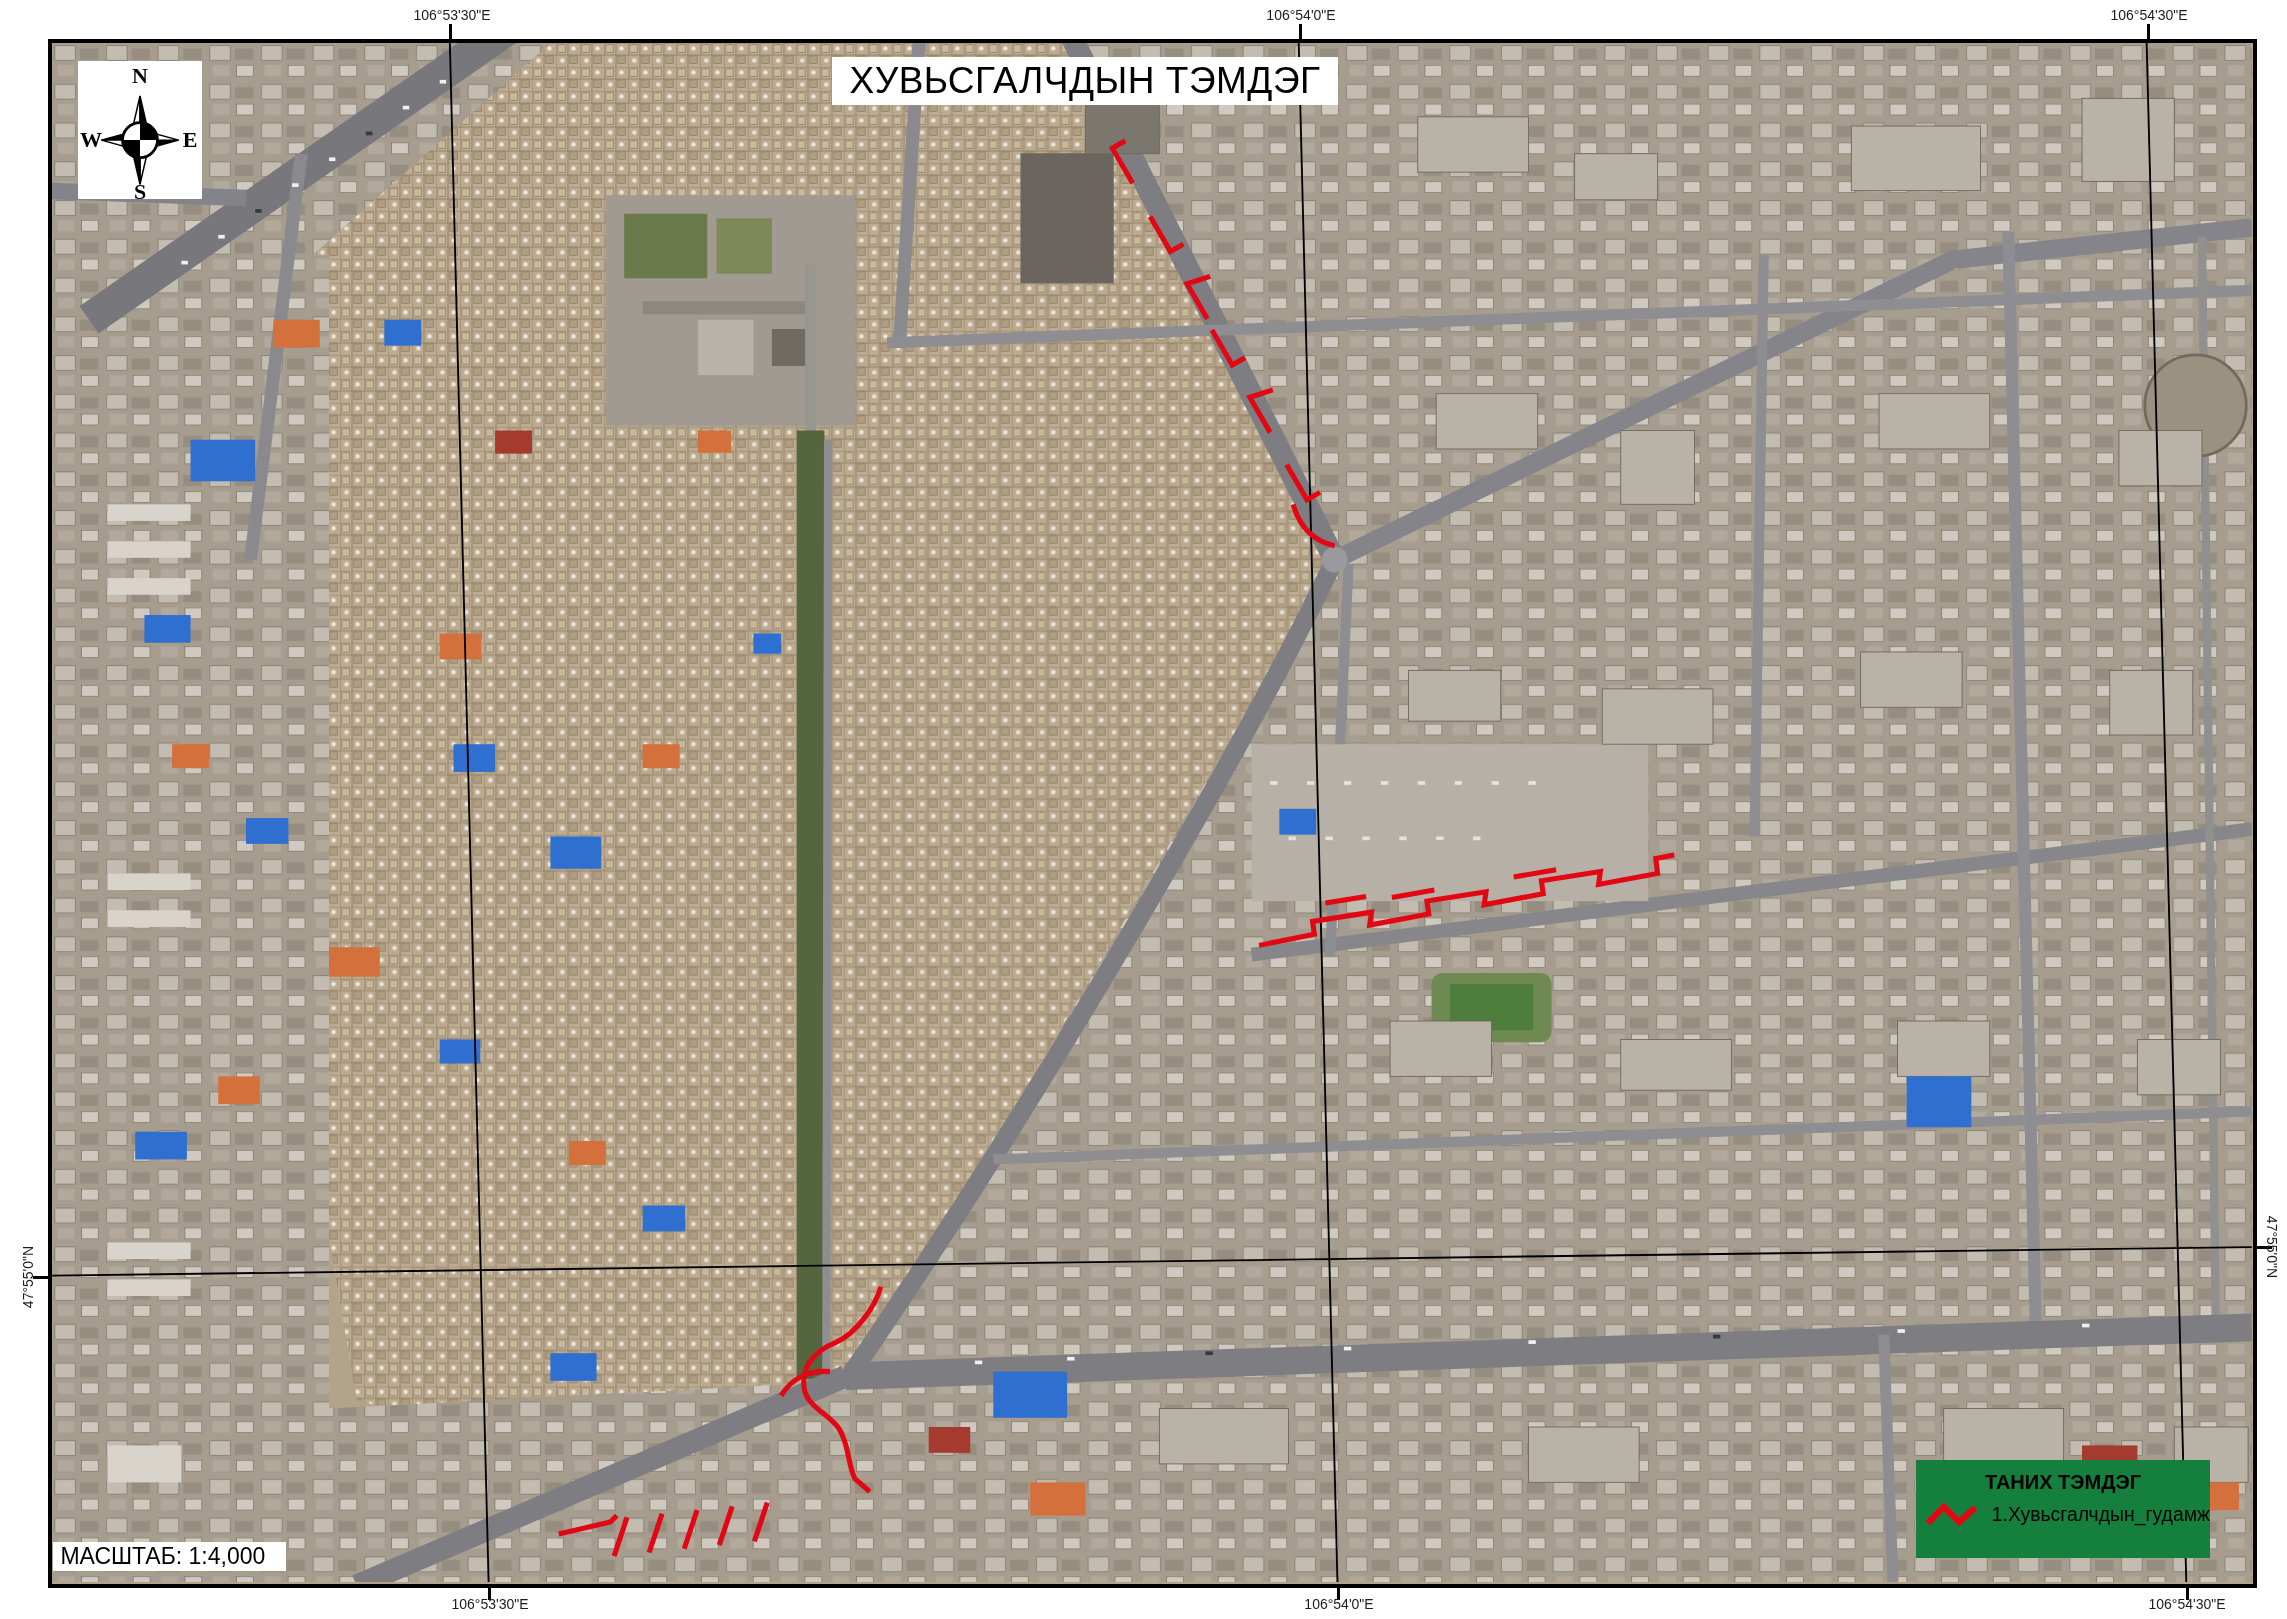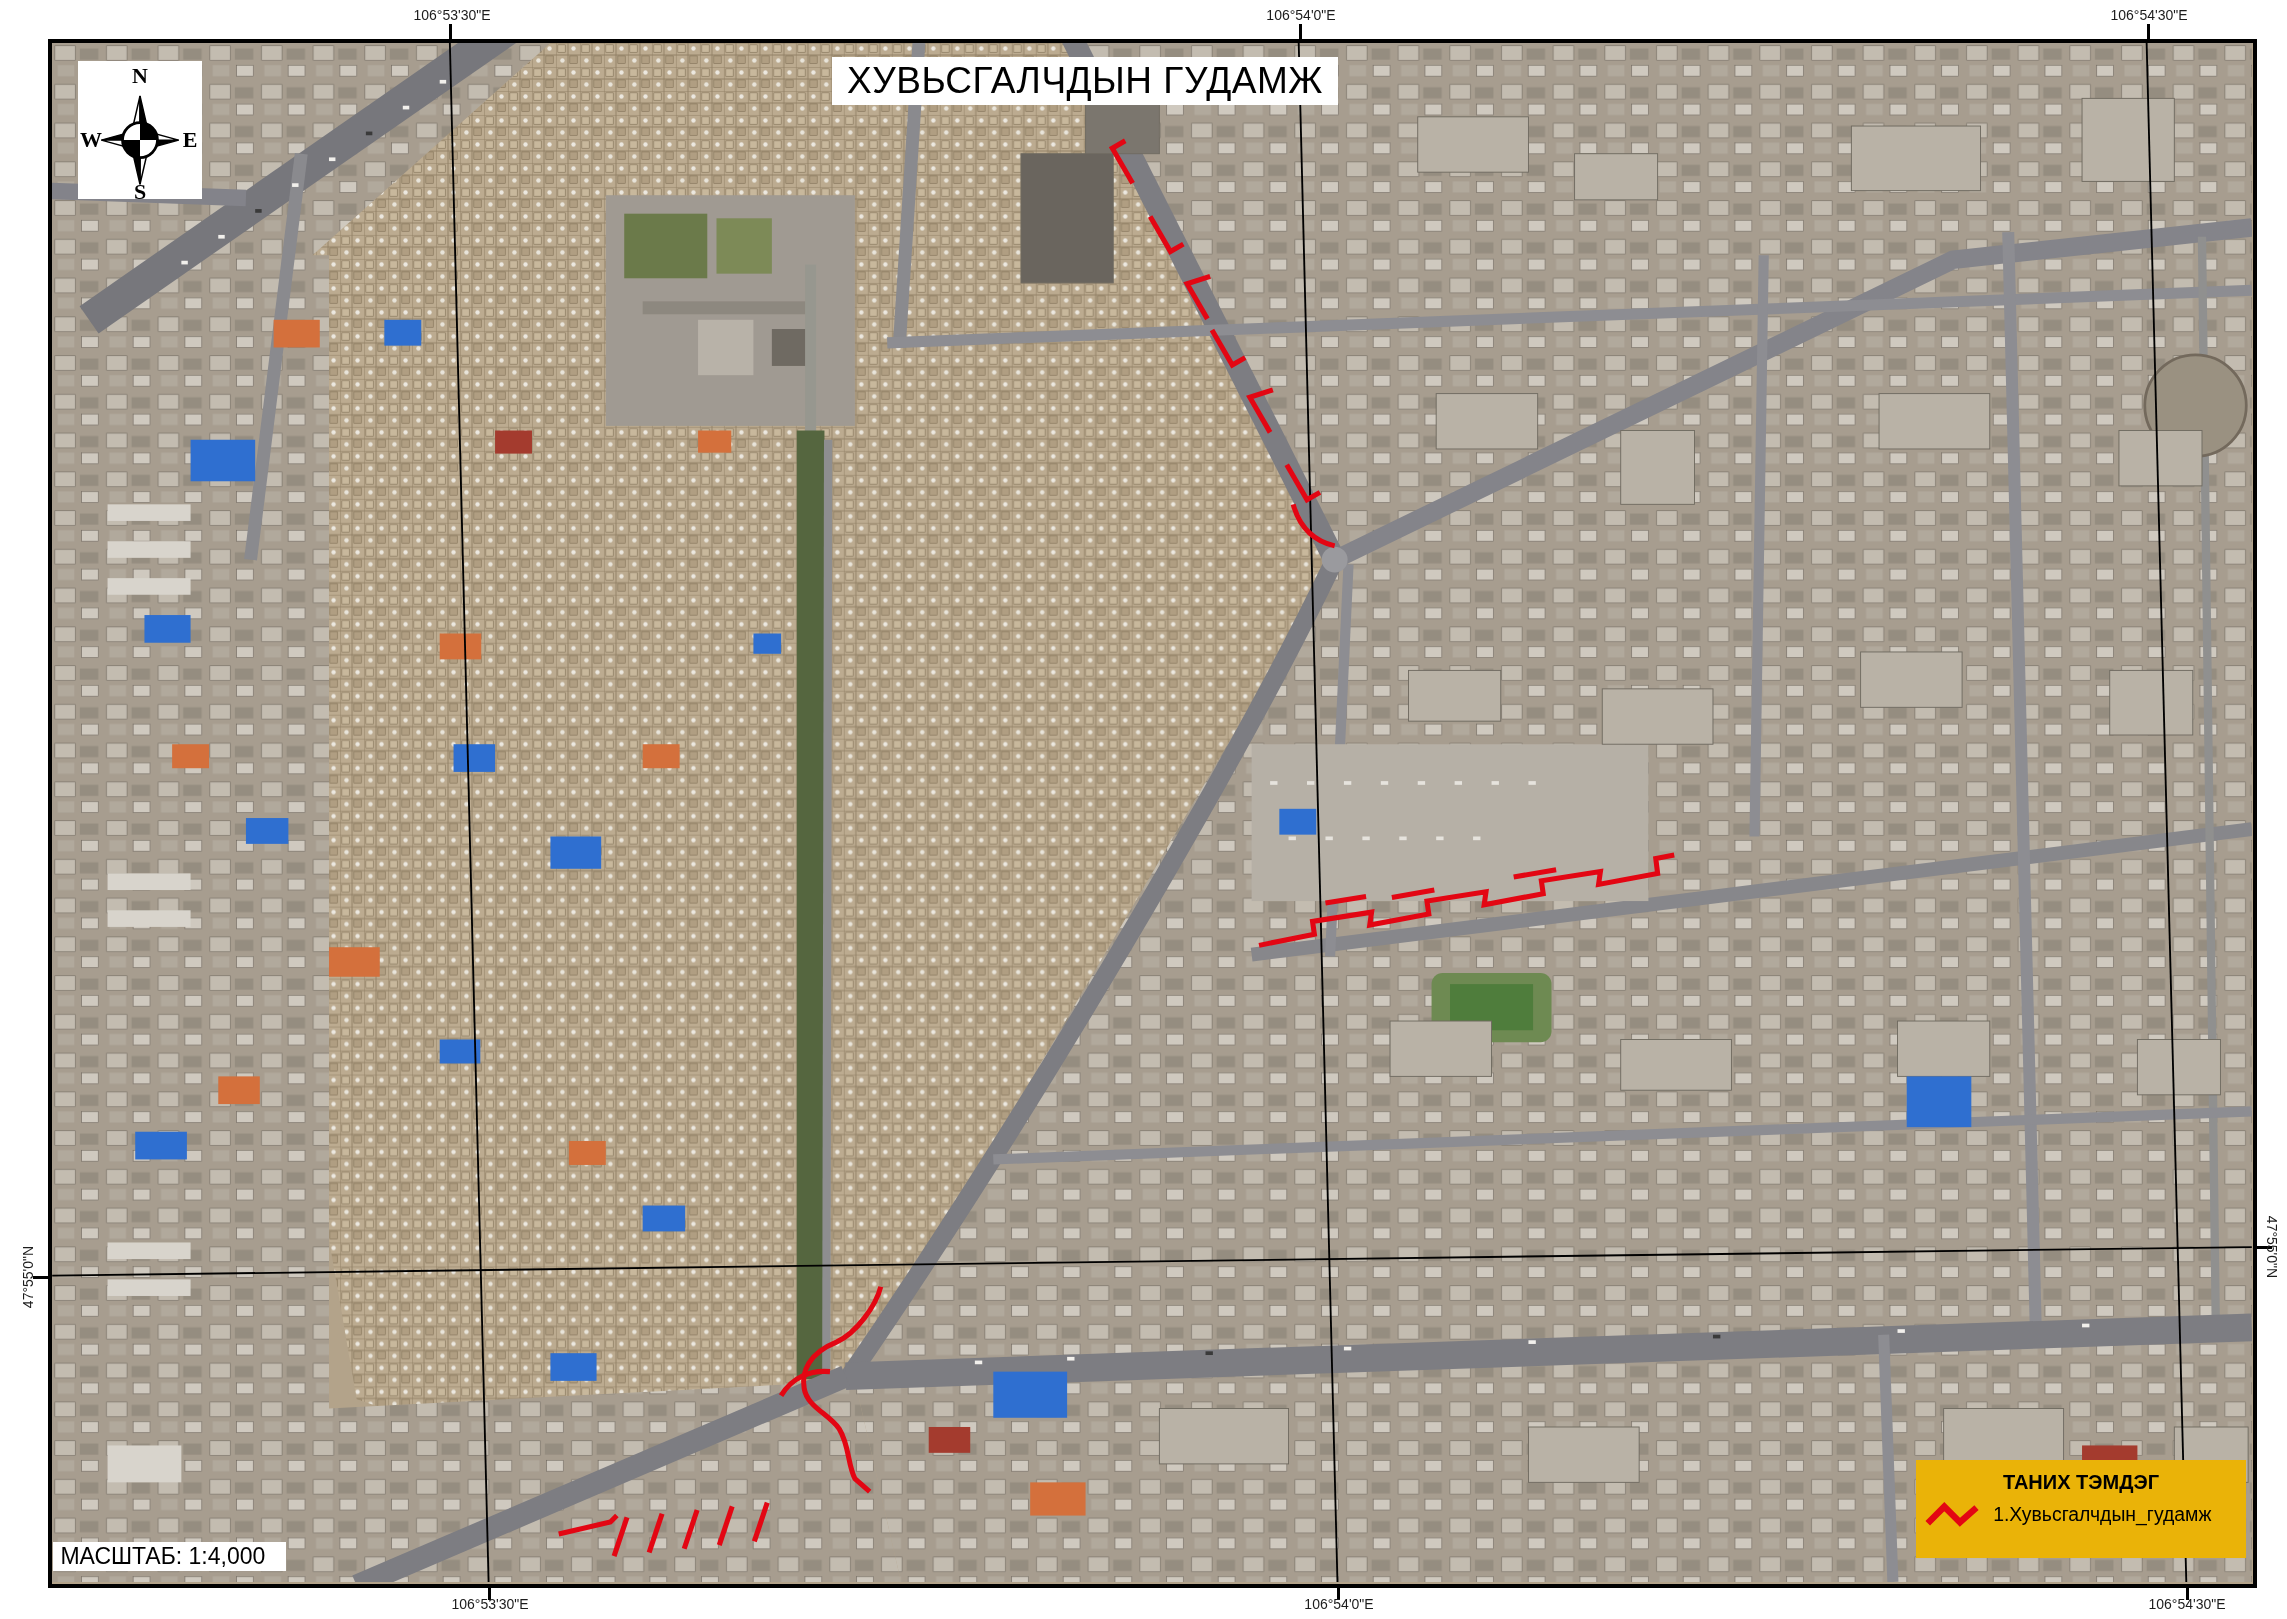--- a/index.html
+++ b/index.html
@@ -19,21 +19,21 @@
   
   .title-box{position:absolute;left:832px;top:57px;width:506px;height:48px;background:#fff;
              display:flex;align-items:center;justify-content:center;font-size:37px;color:#000;
              letter-spacing:0.5px;z-index:5;}
   .compass-box{position:absolute;left:78px;top:61px;width:124px;height:138px;background:#fff;z-index:5;}
   .compass-letter{position:absolute;font-family:"Liberation Serif", serif;font-weight:bold;
                   font-size:22px;color:#000;transform:translate(-50%,-50%);}
   .scale-box{position:absolute;left:53px;top:1542px;width:233px;height:29px;background:#fff;
              display:flex;align-items:center;font-size:23px;color:#000;padding-left:7.4px;
              box-sizing:border-box;z-index:5;}
-  .legend-box{position:absolute;left:1916px;top:1460px;width:330px;height:98px;background:#eab308;z-index:5;}
+  .legend-box{position:absolute;left:1916px;top:1460px;width:294px;height:98px;background:#15803d;z-index:5;}
   .legend-title{text-align:center;font-weight:bold;font-size:20px;color:#000;margin-top:11px;}
   .legend-row{display:flex;align-items:center;margin-top:6px;margin-left:9.2px;}
   .legend-label{font-size:19.4px;color:#000;margin-left:11px;}
 </style>
 </head>
 <body>
 
 <div class="page">
 
   <div class="map-frame">
@@ -237,21 +237,21 @@
         <path d="M549,1616 L605,1603 L612,1596"></path>
         <path d="M623,1598 L609,1640"></path>
         <path d="M661,1594 L647,1636"></path>
         <path d="M699,1590 L685,1632"></path>
         <path d="M737,1586 L723,1628"></path>
         <path d="M775,1582 L761,1624"></path>
       </g>
     </svg>
   </div>
 
-  <div class="title-box">ХУВЬСГАЛЧДЫН ГУДАМЖ</div>
+  <div class="title-box">ХУВЬСГАЛЧДЫН ТЭМДЭГ</div>
 
   <div class="compass-box">
     <svg width="124" height="138" viewBox="0 0 134 150">
       <g stroke="#000" stroke-width="1.6">
         <polygon points="67,38 58,77 67,86" fill="#fff"></polygon>
         <polygon points="67,38 76,77 67,86" fill="#000"></polygon>
         <polygon points="67,134 76,95 67,86" fill="#fff"></polygon>
         <polygon points="67,134 58,95 67,86" fill="#000"></polygon>
         <polygon points="25,86 58,77 67,86" fill="#000"></polygon>
         <polygon points="25,86 58,95 67,86" fill="#fff"></polygon>

